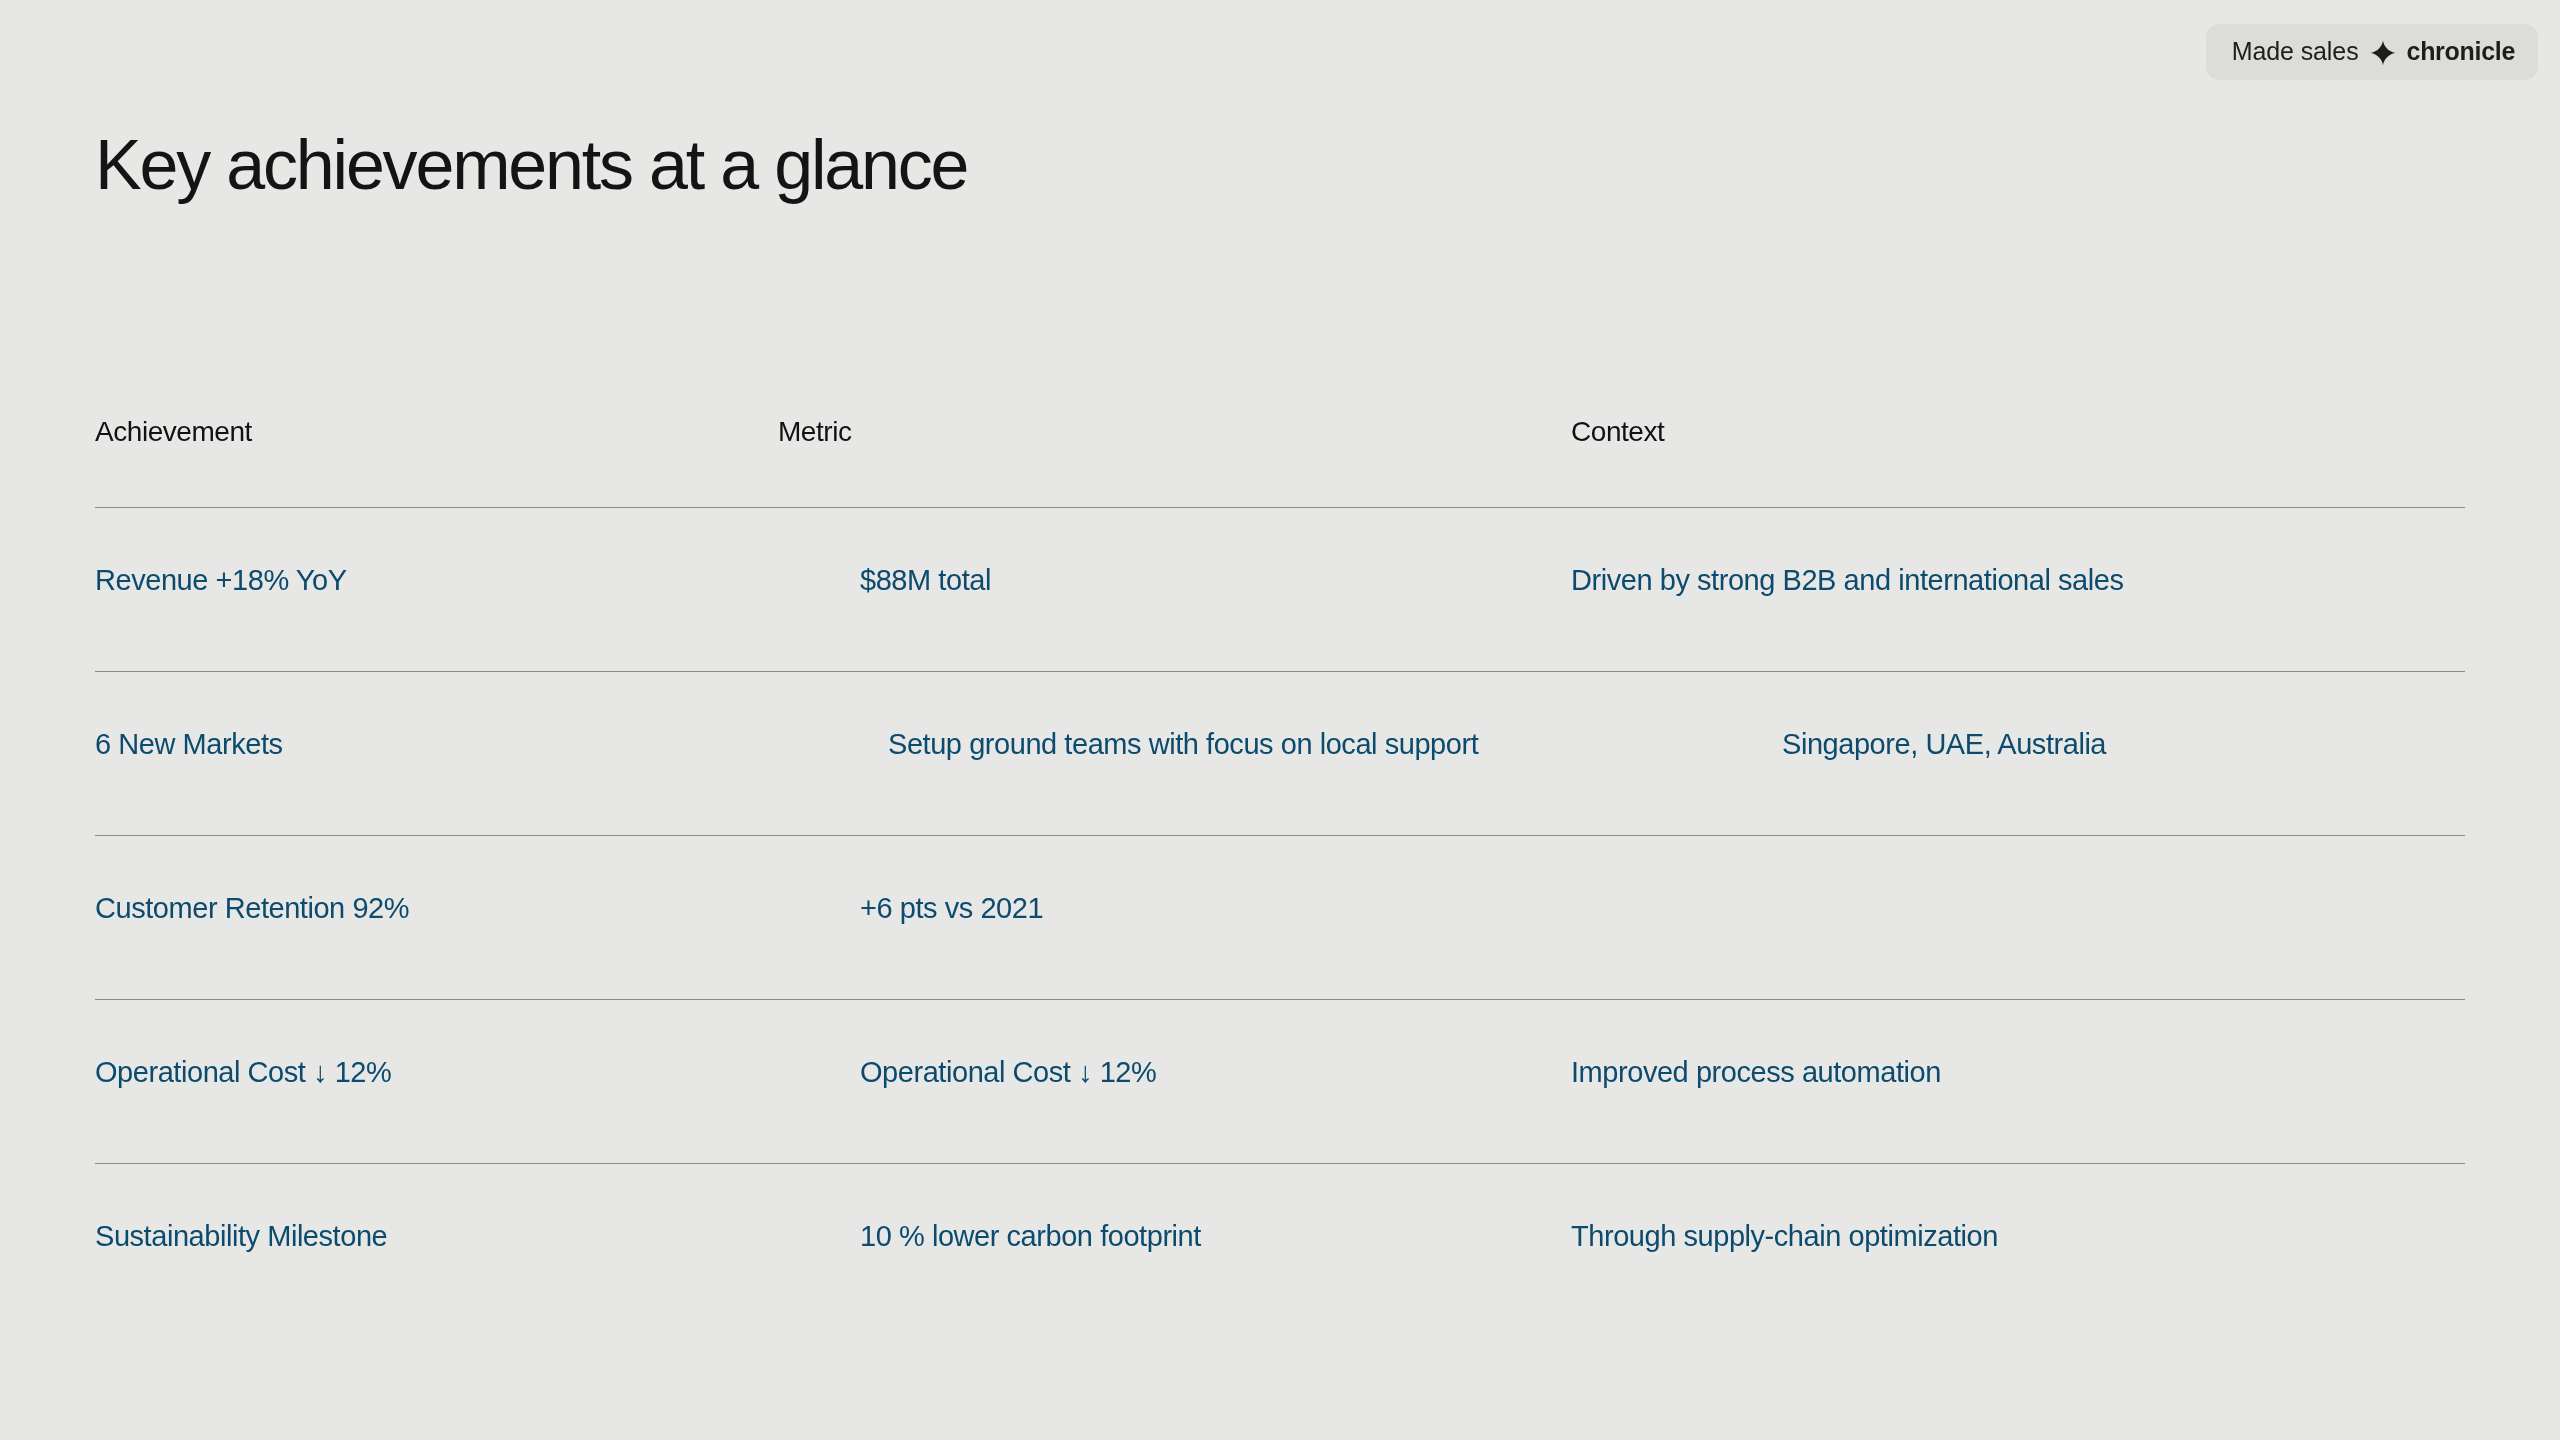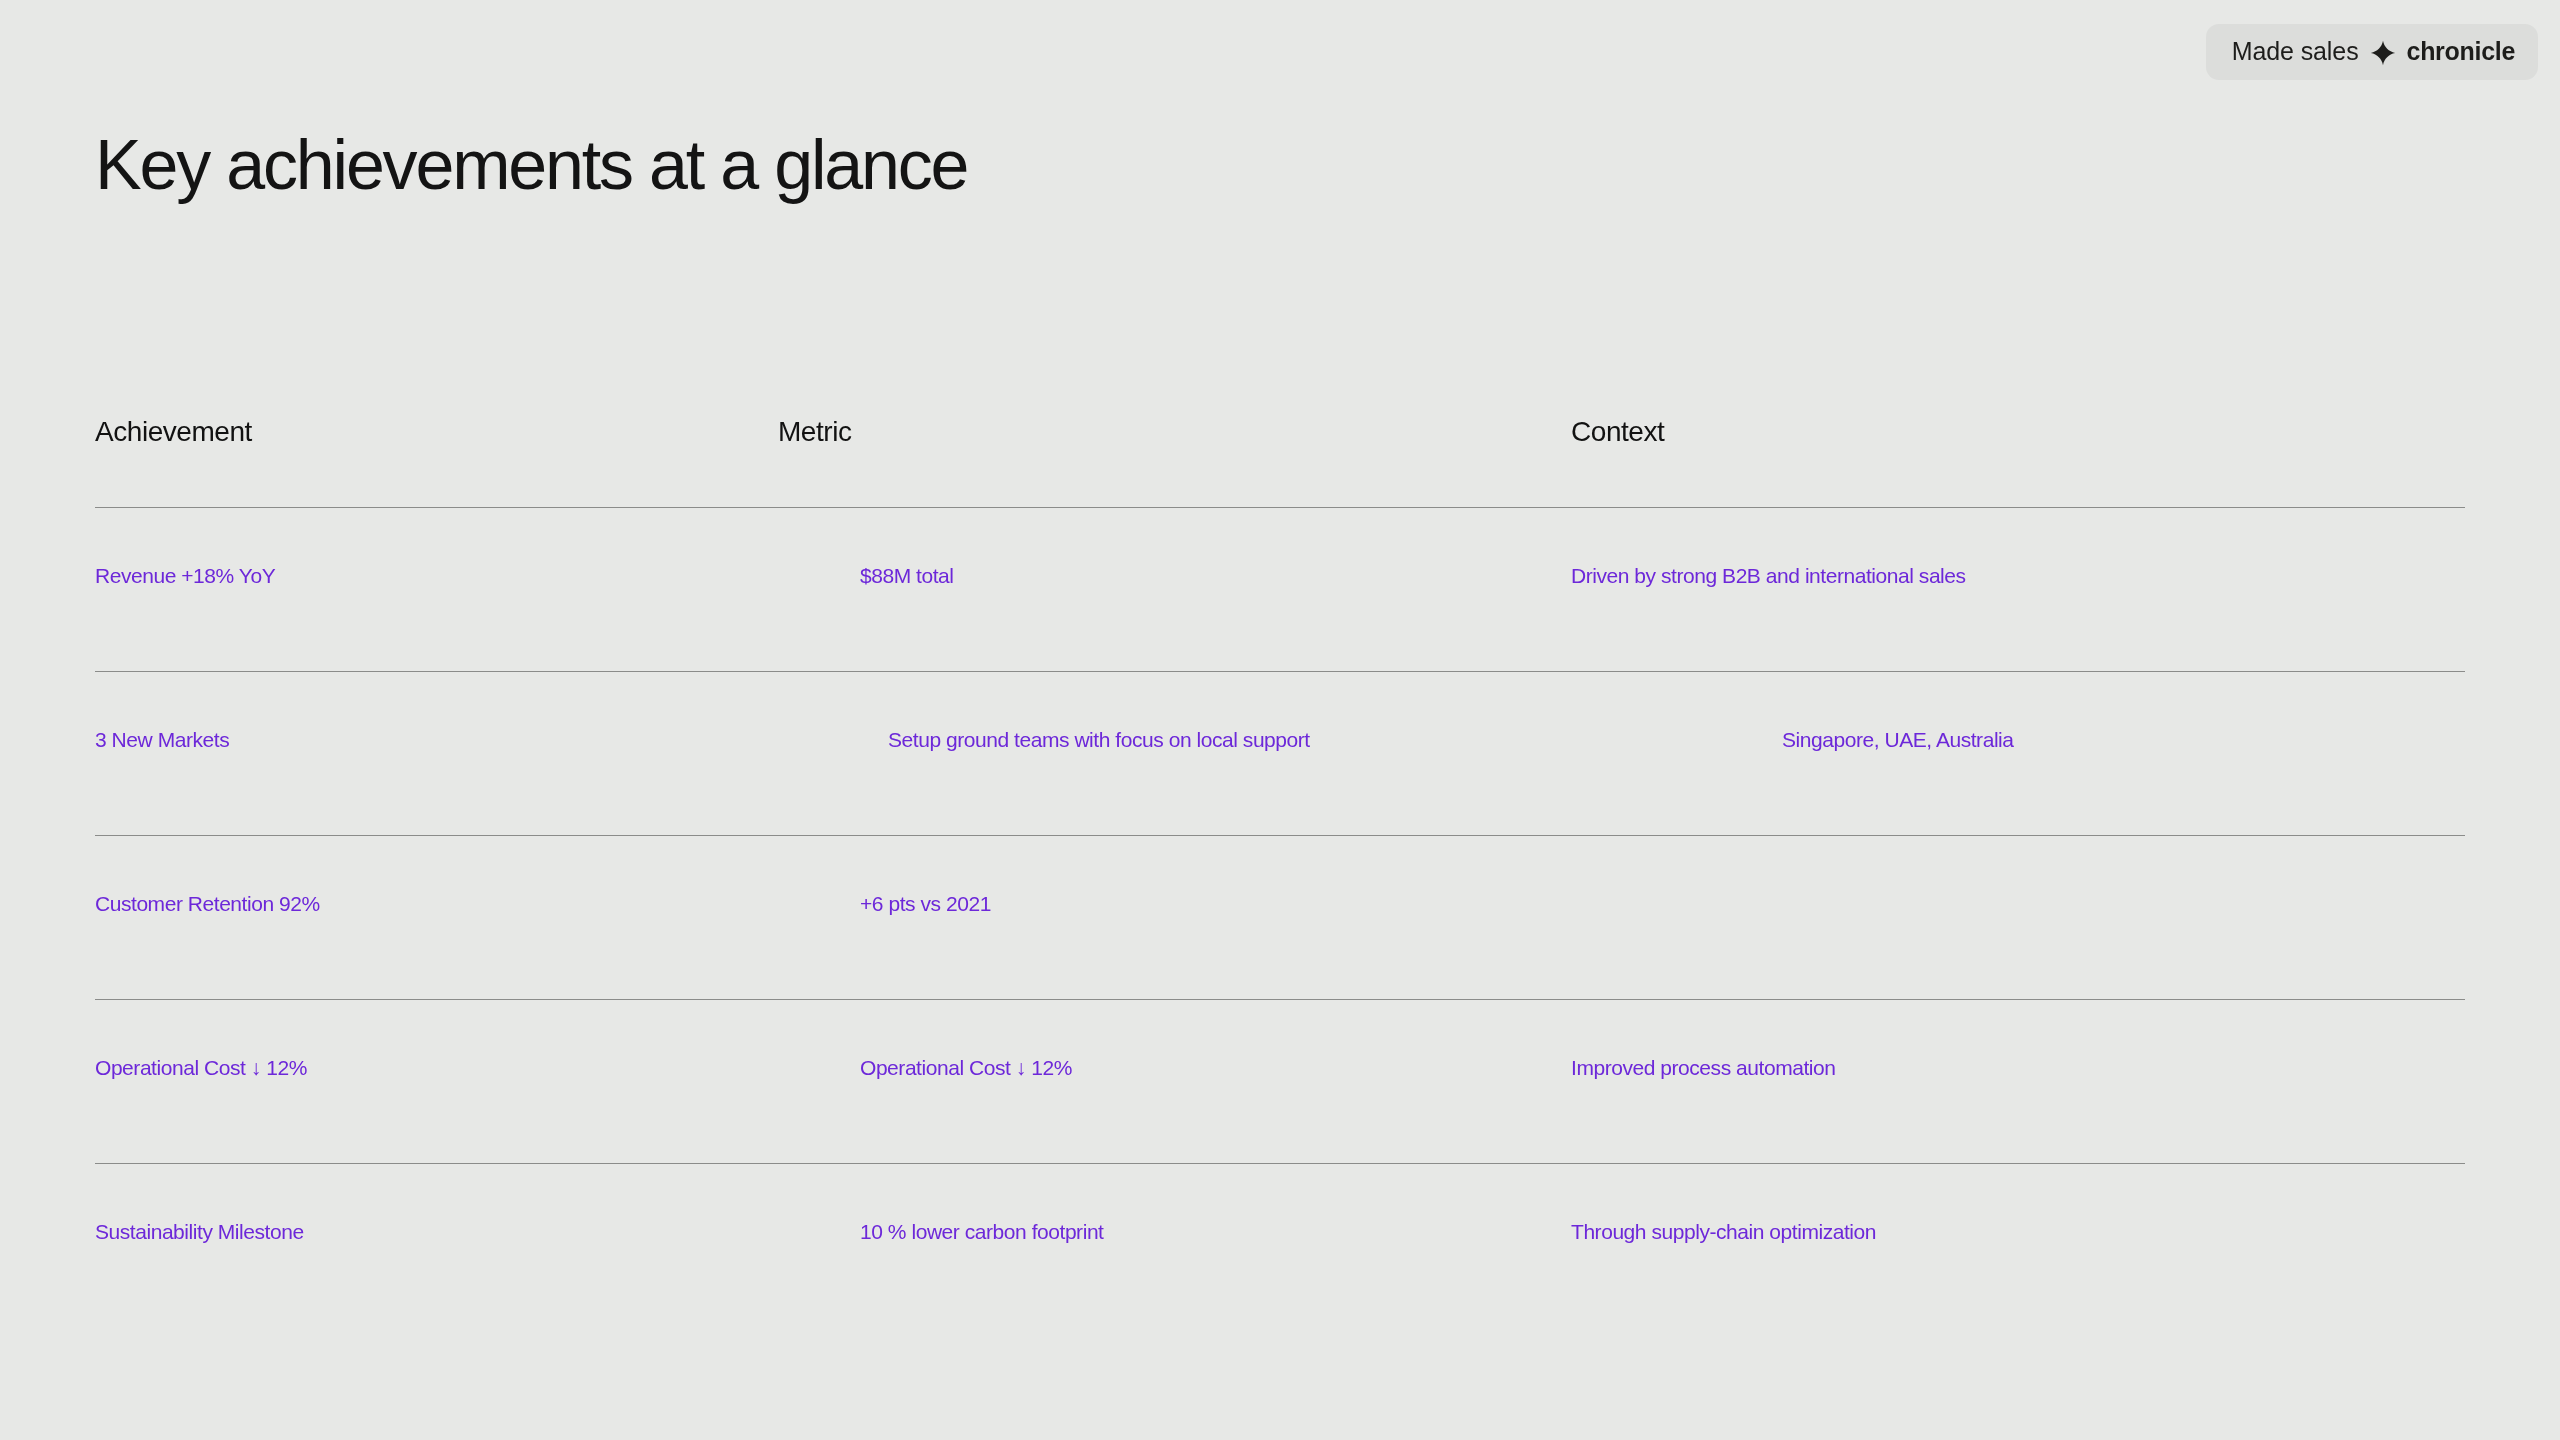--- a/index.html
+++ b/index.html
@@ -95,22 +95,22 @@
   .divider {
     height: 1px;
     background: #8b8c8a;
     width: 100%;
   }
 
   .body-row {
     height: 163px;
   }
   .body-cell {
-    font-size: 21px;
-    color: #6d28d9;
+    font-size: 29px;
+    color: #0c4a6e;
     letter-spacing: -0.45px;
     font-weight: 400;
     padding-top: 56px;
     white-space: nowrap;
   }
 </style>
 </head>
 <body>
 
 <div class="badge">
@@ -135,21 +135,21 @@
   <div class="divider"></div>
 
   <div class="row body-row">
     <div class="body-cell col-metric">Revenue +18% YoY</div>
     <div class="body-cell col-achieve">$88M total</div>
     <div class="body-cell col-context">Driven by strong B2B and international sales</div>
   </div>
   <div class="divider"></div>
 
   <div class="row body-row">
-    <div class="body-cell col-metric">3 New Markets</div>
+    <div class="body-cell col-metric">6 New Markets</div>
     <div class="body-cell col-context">Setup ground teams with focus on local support</div>
     <div class="body-cell col-achieve">Singapore, UAE, Australia</div>
   </div>
   <div class="divider"></div>
 
   <div class="row body-row">
     <div class="body-cell col-metric">Customer Retention 92%</div>
     <div class="body-cell col-achieve">+6 pts vs 2021</div>
   </div>
   <div class="divider"></div>

